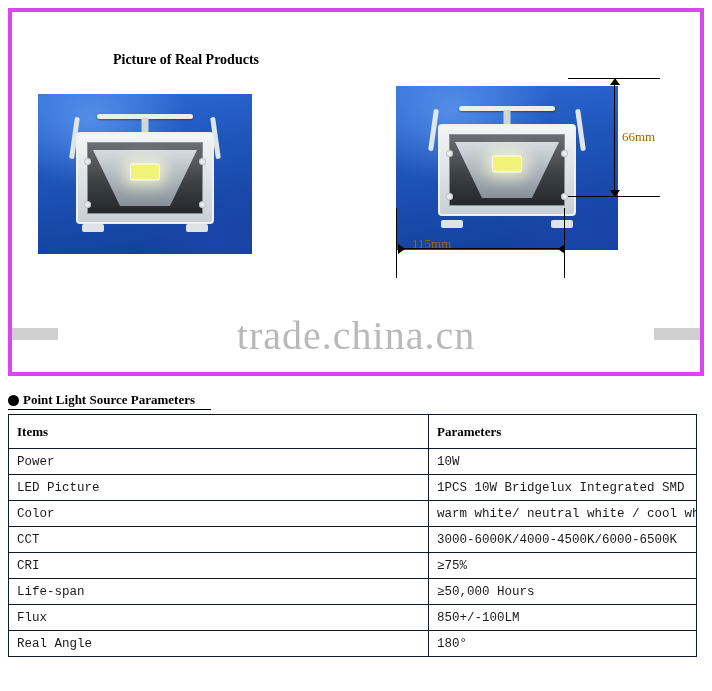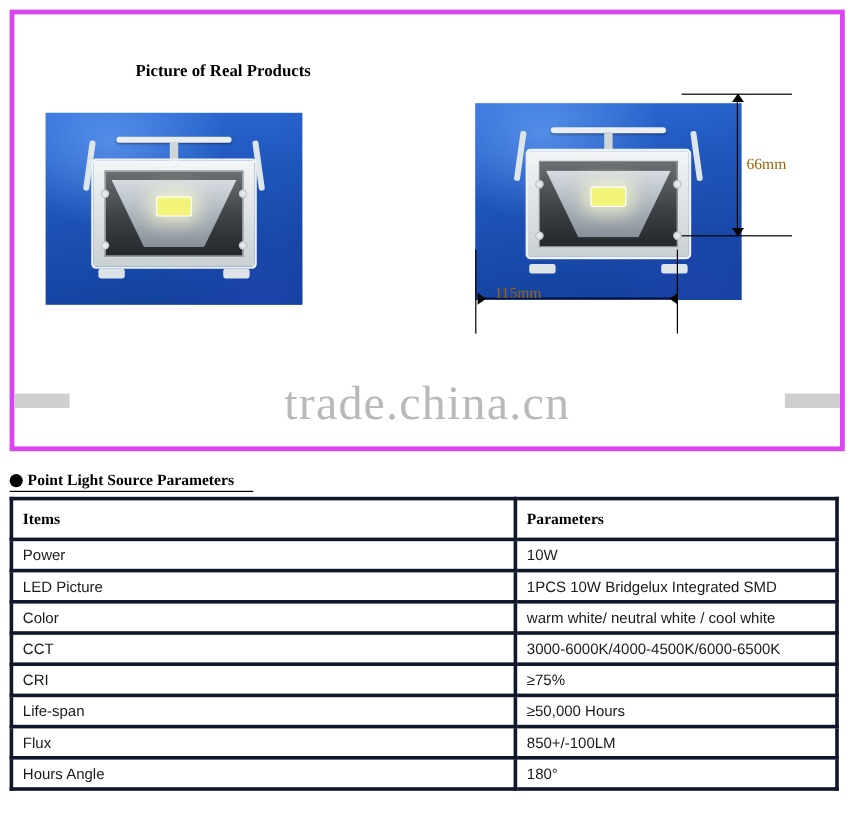--- a/index.html
+++ b/index.html
@@ -214,39 +214,39 @@
 
   table.params {
     position: absolute;
     left: 8px;
     top: 414px;
     width: 688px;
     border-collapse: collapse;
     table-layout: fixed;
   }
   table.params td {
-    border: 3px solid #0f172a;
+    border: 1px solid #0f172a;
     height: 26px;
     padding: 2px 8px;
     font-size: 12.5px;
     color: #1a1a1a;
     vertical-align: middle;
     overflow: hidden;
     white-space: nowrap;
   }
   table.params tr.head td {
     font-weight: bold;
     font-size: 13px;
     color: #000;
     height: 34px;
     font-family: "Liberation Serif", serif;
   }
   td.col-item { width: 420px; }
   td.col-val  { width: 268px; }
-  .mono { font-family: Liberation Sans, sans-serif; font-size: 11.5px; }
+  .mono { font-family: Liberation Mono, monospace; font-size: 11.5px; }
   .serif { font-family: "Liberation Serif", serif; }
 </style>
 </head>
 <body>
 
 <div id="page">
 
   <div class="top-panel">
 
     <div class="panel-half half-left">
@@ -355,19 +355,19 @@
       </tr>
       <tr>
         <td class="col-item mono">Life-span</td>
         <td class="col-val mono">≥50,000 Hours</td>
       </tr>
       <tr>
         <td class="col-item mono">Flux</td>
         <td class="col-val mono">850+/-100LM</td>
       </tr>
       <tr>
-        <td class="col-item mono">Hours Angle</td>
+        <td class="col-item mono">Real Angle</td>
         <td class="col-val mono">180°</td>
       </tr>
     </tbody>
   </table>
 
 </div>
 
 </body></html>

